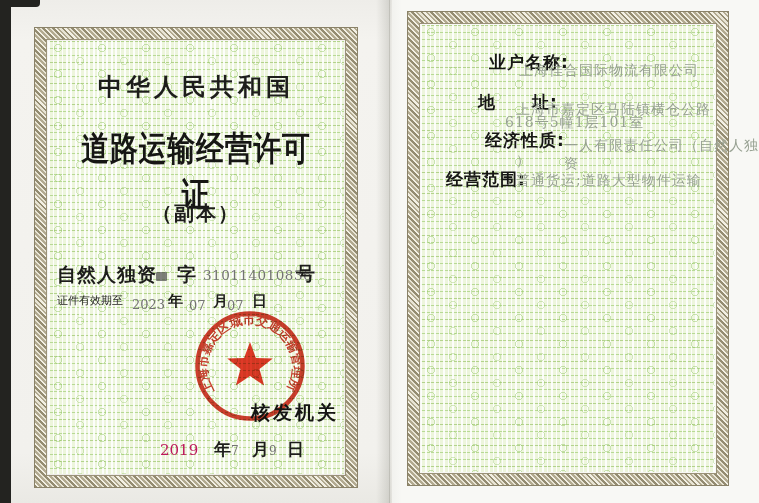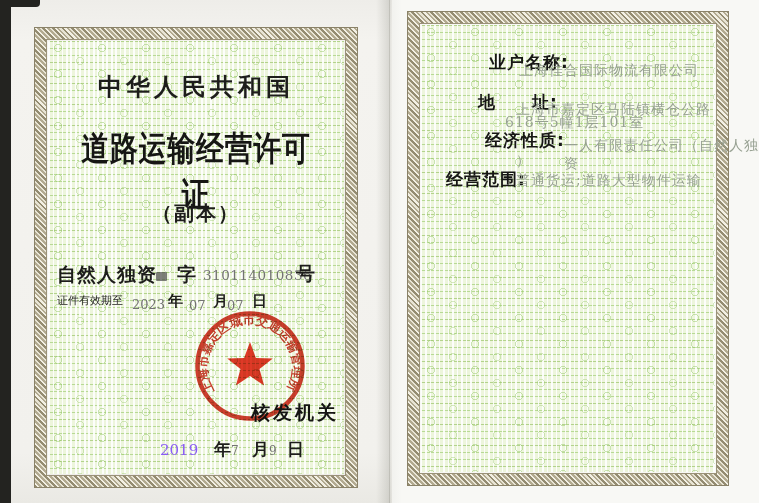--- a/index.html
+++ b/index.html
@@ -59,21 +59,21 @@
   #val-year{left:132px;top:297px;font-size:13px;}
   #val-yu{left:168px;top:292px;font-size:15px;font-weight:700;}
   #val-month{left:189px;top:298px;font-size:13px;}
   #val-mu{left:213px;top:292px;font-size:15px;font-weight:700;}
   #val-day{left:227px;top:298px;font-size:13px;}
   #val-du{left:252px;top:292px;font-size:15px;font-weight:700;}
 
   #stamp{left:191px;top:310px;width:118px;height:112px;mix-blend-mode:multiply;opacity:.93;}
   #issuer{left:224px;top:400px;font-size:19px;font-weight:700;letter-spacing:3px;color:#141412;padding-left:27px;}
 
-  #d-year{left:160px;top:441px;font-size:15px;color:#8b5cf6;}
+  #d-year{left:160px;top:441px;font-size:15px;color:#be185d;}
   #d-yu{left:214px;top:438px;font-size:17px;font-weight:700;}
   #d-m{left:231px;top:444px;font-size:12px;}
   #d-mu{left:252px;top:438px;font-size:17px;font-weight:700;}
   #d-d{left:269px;top:444px;font-size:12px;}
   #d-du{left:287px;top:438px;font-size:17px;font-weight:700;}
 
   .rlabel{font-size:17px;font-weight:700;color:#161614;letter-spacing:1px;}
   .rval{font-size:14px;}
   #f0l{left:446px;top:51px;padding-left:43px;}  #f0v{left:519px;top:62px;}
   #f1l{left:446px;top:91px;padding-left:32px;}  #f1v1{left:516px;top:101px;} #f1v2{left:505px;top:114px;}

